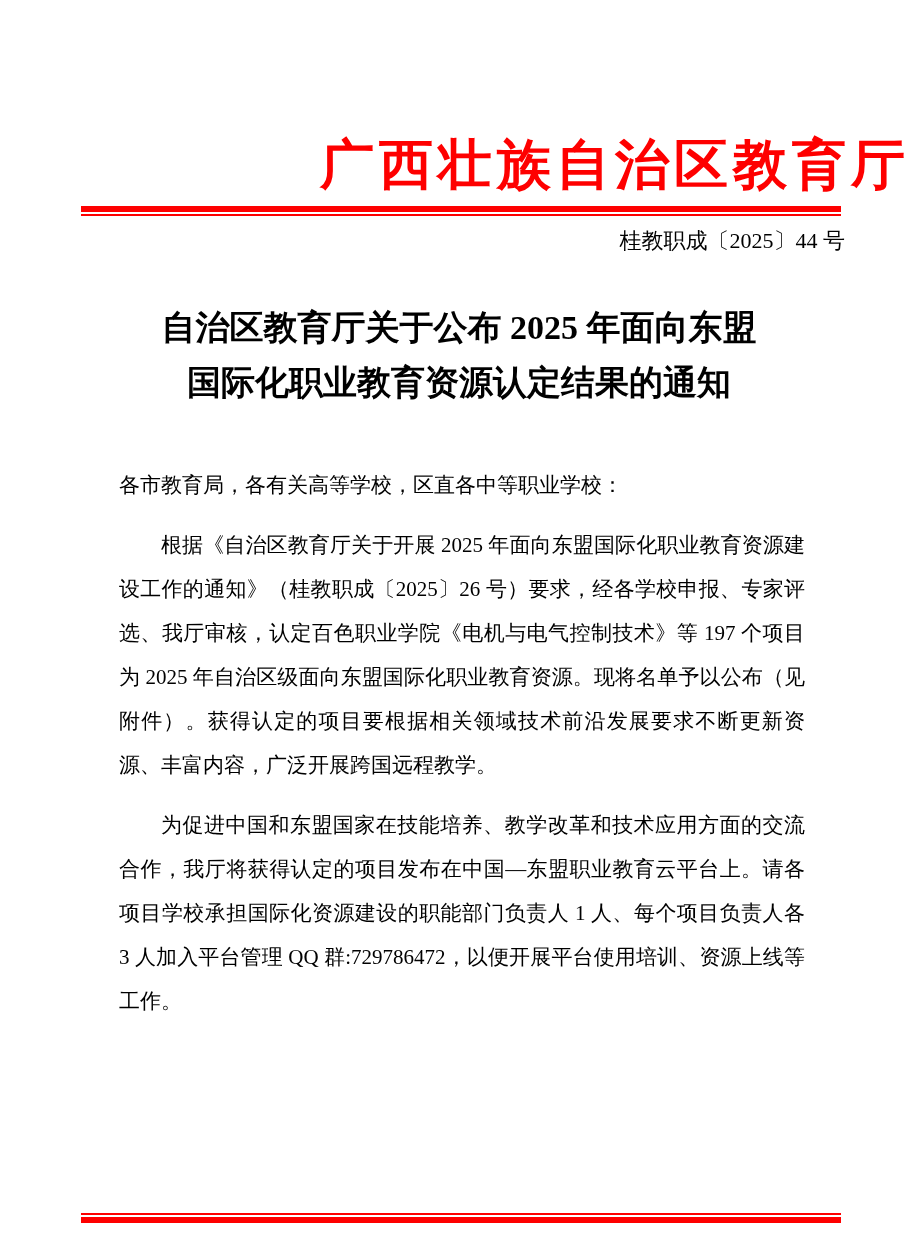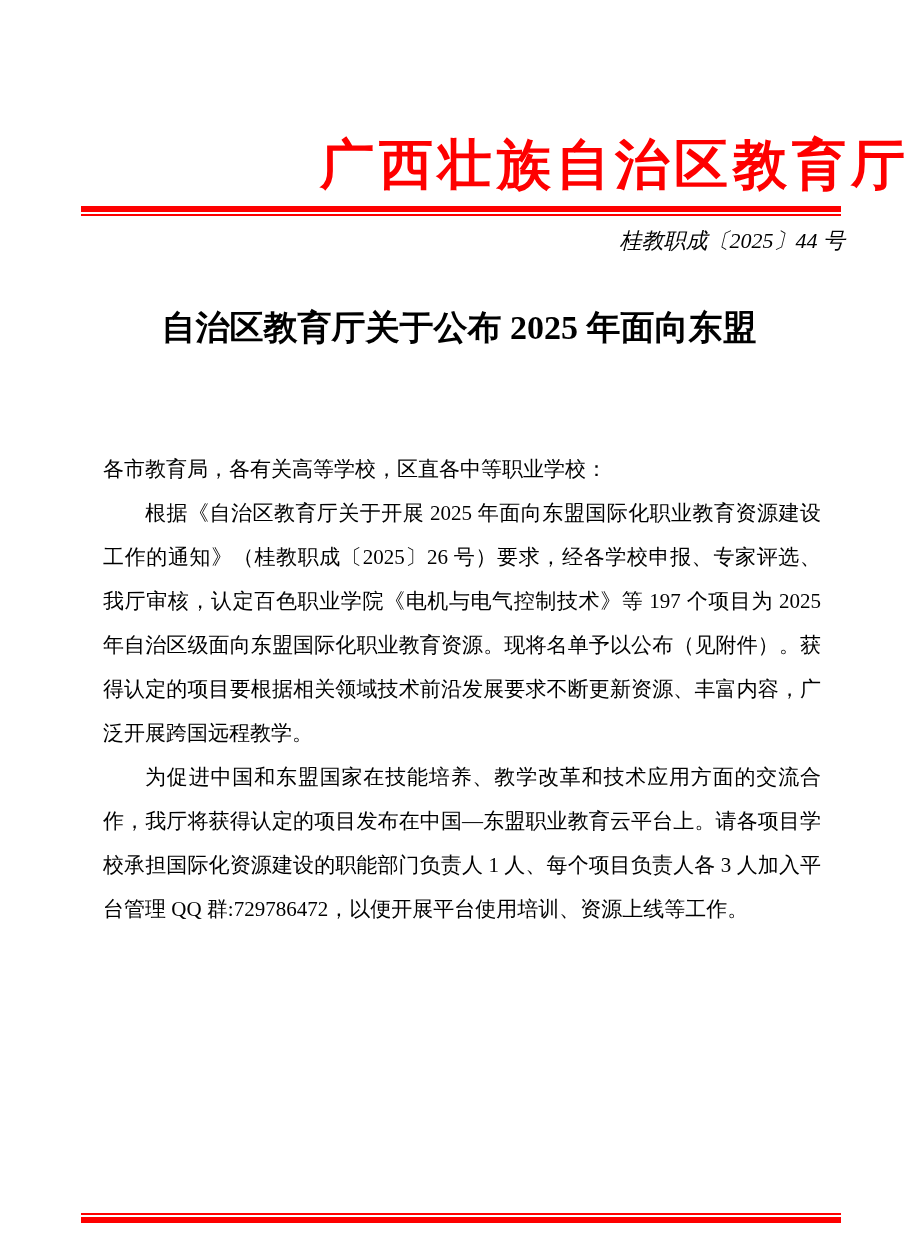--- a/index.html
+++ b/index.html
@@ -44,21 +44,20 @@
   .rule .thick { height: 6px; background: var(--accent); }
   .rule .gap   { height: 2px; background: transparent; }
   .rule .thin  { height: 2px; background: var(--accent); }
   .doc-number {
     position: absolute;
     top: 226px;
     right: 65px;
     font-size: 22px;
     line-height: 30px;
     white-space: nowrap;
-    font-style: italic;
   }
   .doc-title {
     position: absolute;
     top: 296px;
     left: 0;
     width: 100%;
     margin: 4px;
     text-align: center;
     font-size: 34px;
     font-weight: bold;
@@ -67,21 +66,21 @@
   .doc-body {
     position: absolute;
     left: 103px;
     top: 447px;
     width: 718px;
     font-size: 21px;
     line-height: 44px;
     text-align: justify;
   }
   .doc-body p {
-    margin: 0;
+    margin: 16px;
     padding: 0;
     text-indent: 2em;
   }
   .doc-body p.salutation {
     text-indent: 0;
   }
 </style>
 </head>
 <body>
 
@@ -92,20 +91,21 @@
   <div class="rule rule-top">
     <div class="thick"></div>
     <div class="gap"></div>
     <div class="thin"></div>
   </div>
 
   <div class="doc-number">桂教职成〔2025〕44 号</div>
 
   <h1 class="doc-title">
     <span>自治区教育厅关于公布 2025 年面向东盟</span><br>
+    <span>国际化职业教育资源认定结果的通知</span>
   </h1>
 
   <div class="doc-body">
     <p class="salutation">各市教育局，各有关高等学校，区直各中等职业学校：</p>
     <p>根据《自治区教育厅关于开展 2025 年面向东盟国际化职业教育资源建设工作的通知》（桂教职成〔2025〕26 号）要求，经各学校申报、专家评选、我厅审核，认定百色职业学院《电机与电气控制技术》等 197 个项目为 2025 年自治区级面向东盟国际化职业教育资源。现将名单予以公布（见附件）。获得认定的项目要根据相关领域技术前沿发展要求不断更新资源、丰富内容，广泛开展跨国远程教学。</p>
     <p>为促进中国和东盟国家在技能培养、教学改革和技术应用方面的交流合作，我厅将获得认定的项目发布在中国—东盟职业教育云平台上。请各项目学校承担国际化资源建设的职能部门负责人 1 人、每个项目负责人各 3 人加入平台管理 QQ 群:729786472，以便开展平台使用培训、资源上线等工作。</p>
   </div>
 
   <div class="rule rule-bottom">
     <div class="thin"></div>

